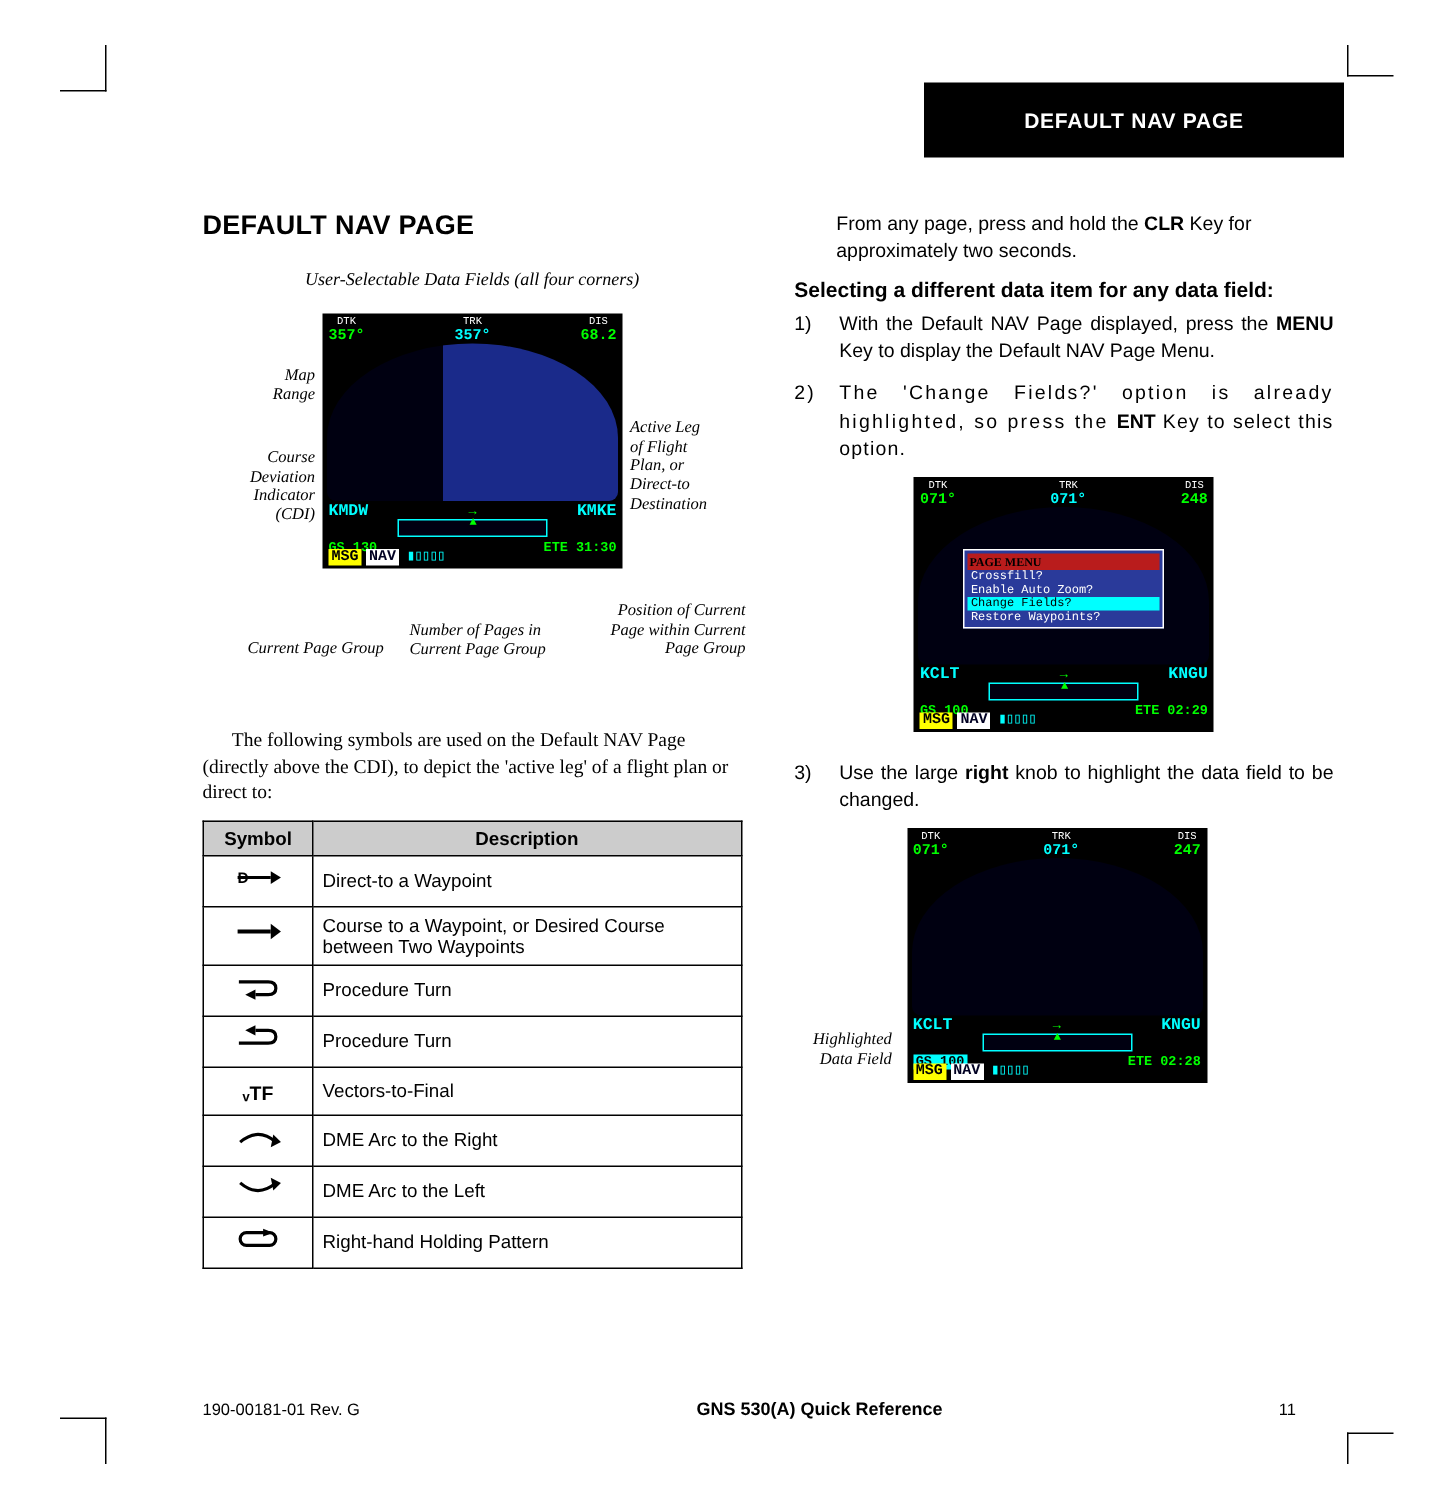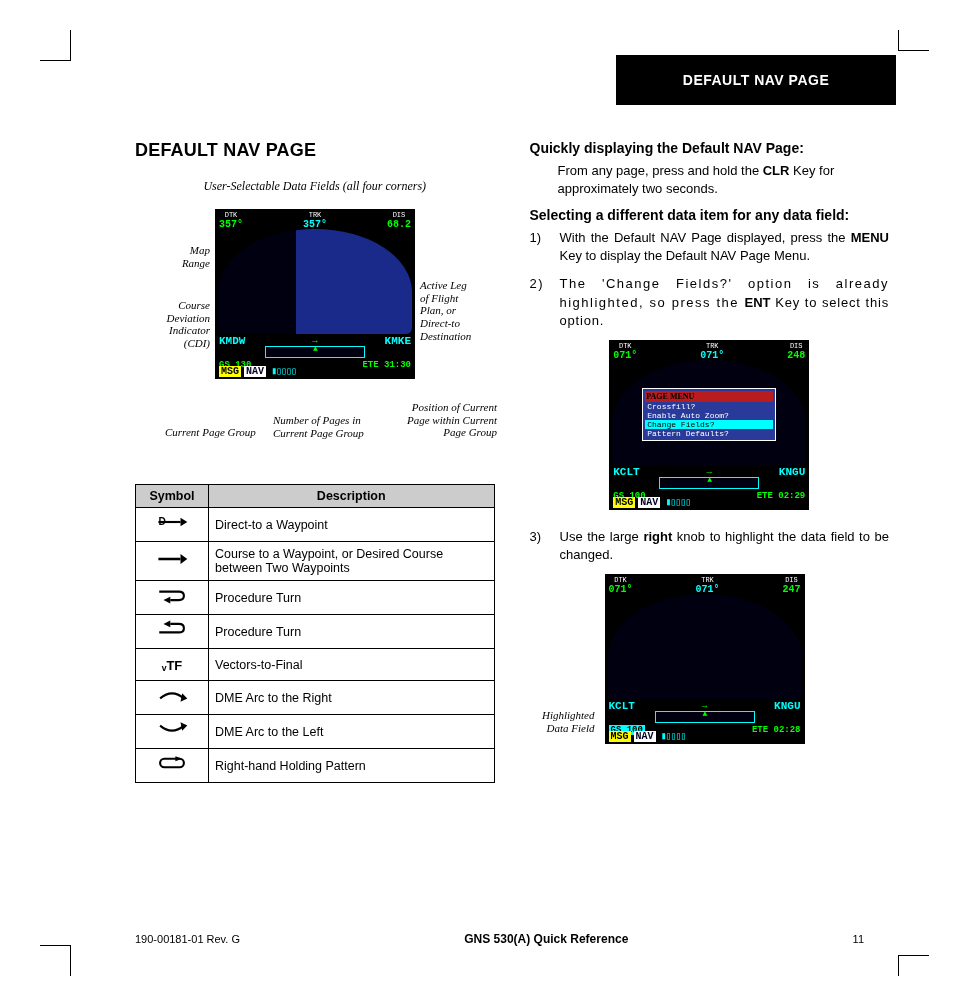--- a/index.html
+++ b/index.html
@@ -297,20 +297,21 @@
 Direct-to
 Destination</div>
         <div class="annot" style="top:247px; left:30px; width:110px; text-align:left;">Current Page Group</div>
         <div class="annot" style="top:235px; left:138px; width:110px; white-space:pre-line;">Number of Pages in
 Current Page Group</div>
         <div class="annot" style="top:222px; left:252px; width:110px; text-align:right; white-space:pre-line;">Position of Current
 Page within Current
 Page Group</div>
       </div>
 
+      <p class="body-text">The following symbols are used on the Default NAV Page (directly above the CDI), to depict the 'active leg' of a flight plan or direct to:</p>
 
       <table class="sym">
         <thead>
           <tr>
             <th>Symbol</th>
             <th>Description</th>
           </tr>
         </thead>
         <tbody>
           <tr>
@@ -365,21 +366,20 @@
                   <rect x="6" y="5" width="28" height="10" rx="5" stroke="#000" stroke-width="2.5" fill="none"></rect>
                   <polygon points="24,2 32,5 24,8" fill="#000"></polygon>
                 </svg></td>
               <td>Right-hand Holding Pattern</td>
             </tr>
         </tbody>
       </table>
     </div>
 
     <div class="col">
-      <p class="subhead">Quickly displaying the Default NAV Page:</p>
       <p class="para">
         <span>From any page, press and hold the </span><b>CLR</b><span> Key for approximately two seconds.</span>
       </p>
 
       <p class="subhead">Selecting a different data item for any data field:</p>
       <ol class="steps">
         <li style="text-align:justify;">
           <span>With the Default NAV Page displayed, press the </span><b>MENU</b><span> Key to display the Default NAV Page Menu.</span>
         </li>
         <li class="ls" style="text-align:justify;">
@@ -392,21 +392,21 @@
           <div><span class="lbl">DTK</span><span class="val">071°</span></div>
           <div><span class="lbl">TRK</span><span class="val2">071°</span></div>
           <div><span class="lbl">DIS</span><span class="val">248</span></div>
         </div>
         <div class="gps-map" style="background:#001;">
           <div class="gps-map-menu">
             <div class="hdr">PAGE MENU</div>
             <div class="opt">Crossfill?</div>
             <div class="opt">Enable Auto Zoom?</div>
             <div class="opt sel">Change Fields?</div>
-            <div class="opt">Pattern Defaults?</div>
+            <div class="opt">Restore Waypoints?</div>
           </div>
         </div>
         <div class="gps-bot" style="bottom:32px;">
           <span class="wp">KCLT</span>
           <span class="arr">→</span>
           <span class="wp">KNGU</span>
         </div>
         <div class="gps-cdi" style="bottom:21px;"></div>
         <div class="gps-bot" style="bottom:9px;">
           <span><span class="lbl" style="display:inline;">GS</span> <span class="val">100</span></span>

